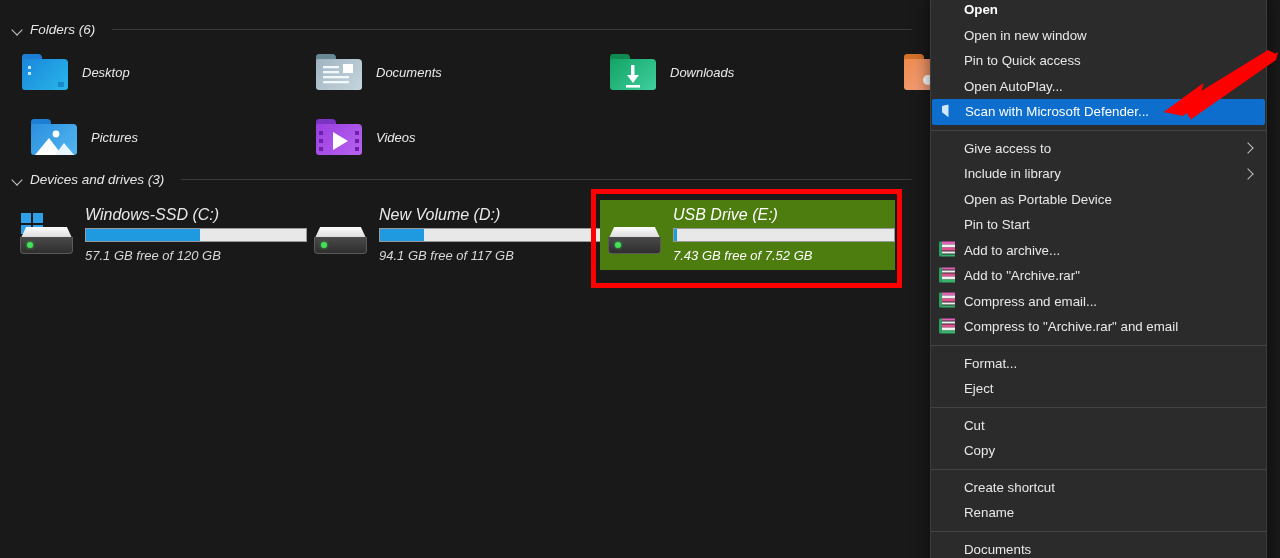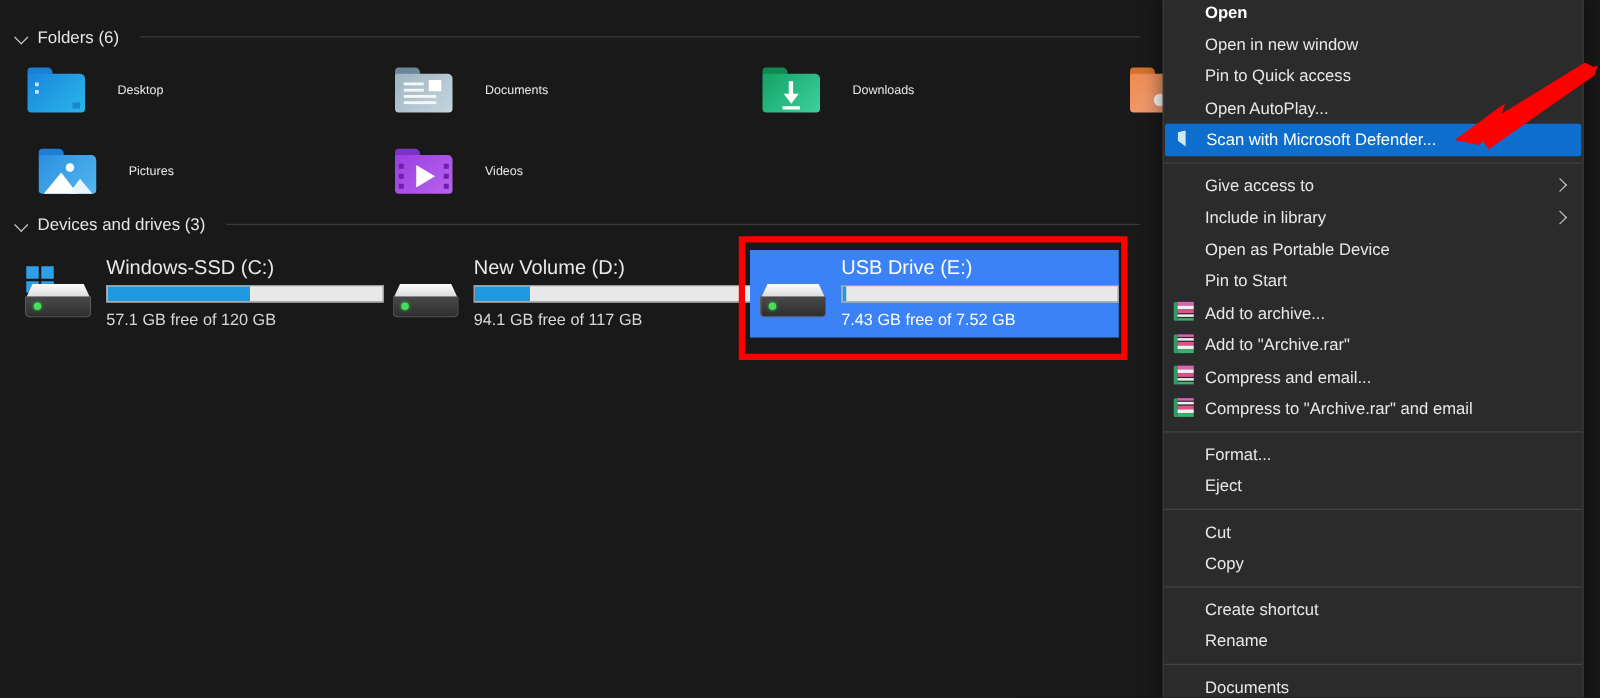--- a/index.html
+++ b/index.html
@@ -5,21 +5,21 @@
   * { box-sizing: border-box; margin: 0; padding: 0; }
   html, body {
     width: 1280px; height: 558px;
     background: #191919;
     font-family: "Liberation Sans", sans-serif;
     overflow: hidden;
   }
   #root { position: relative; width: 1280px; height: 558px; }
 
   
-  .explorer { position: absolute; inset: 0; background: #191919; }
+  .explorer { position: absolute; inset: 0; background: #191919; font-style: italic; }
 
   .group-header {
     position: absolute;
     display: flex; align-items: center; gap: 7px;
     color: #e6e6e6; font-size: 13.5px;
     white-space: nowrap;
   }
   .chev-down {
     width: 11px; height: 11px; position: relative; flex: 0 0 auto;
   }
@@ -28,38 +28,38 @@
     width: 7px; height: 7px;
     border-right: 1.4px solid #c9c9c9; border-bottom: 1.4px solid #c9c9c9;
     transform: rotate(45deg);
   }
   .group-rule { height: 1px; background: #3a3a3a; margin-left: 10px; }
 
   
   .tile {
     position: absolute; display: flex; align-items: center; gap: 14px;
   }
-  .tile .label { color: #e9e9e9; font-size: 10px; white-space: nowrap; margin-left: 12px; }
+  .tile .label { color: #e9e9e9; font-size: 13px; white-space: nowrap; }
   .folder-ico { width: 46px; height: 40px; position: relative; flex: 0 0 auto; }
   .folder-ico .tab {
     position: absolute; left: 0; top: 2px; width: 20px; height: 7px;
     border-radius: 3px 4px 0 0;
   }
   .folder-ico .body {
     position: absolute; left: 0; top: 7px; width: 46px; height: 31px;
     border-radius: 2px 4px 3px 3px;
   }
   .folder-ico .glyph { position: absolute; inset: 0; }
 
   
   .drive {
     position: absolute; display: flex; align-items: flex-start; gap: 11px;
     padding: 6px 8px 7px 7px;
   }
-  .drive.selected { background: #3b82f6; }
+  .drive.selected { background: #4d7c0f; }
   .drive-ico { width: 55px; height: 44px; position: relative; flex: 0 0 auto; margin-top: 9px; }
   .drive-ico .top {
     position: absolute; left: 2px; top: 12px; width: 51px; height: 11px;
     background: linear-gradient(#fdfdfd, #d9d9d9);
     clip-path: polygon(10% 0, 90% 0, 100% 100%, 0 100%);
   }
   .drive-ico .base {
     position: absolute; left: 1px; top: 22px; width: 53px; height: 17px;
     background: linear-gradient(#4a4a4a, #2e2e2e);
     border-radius: 0 0 4px 4px;

